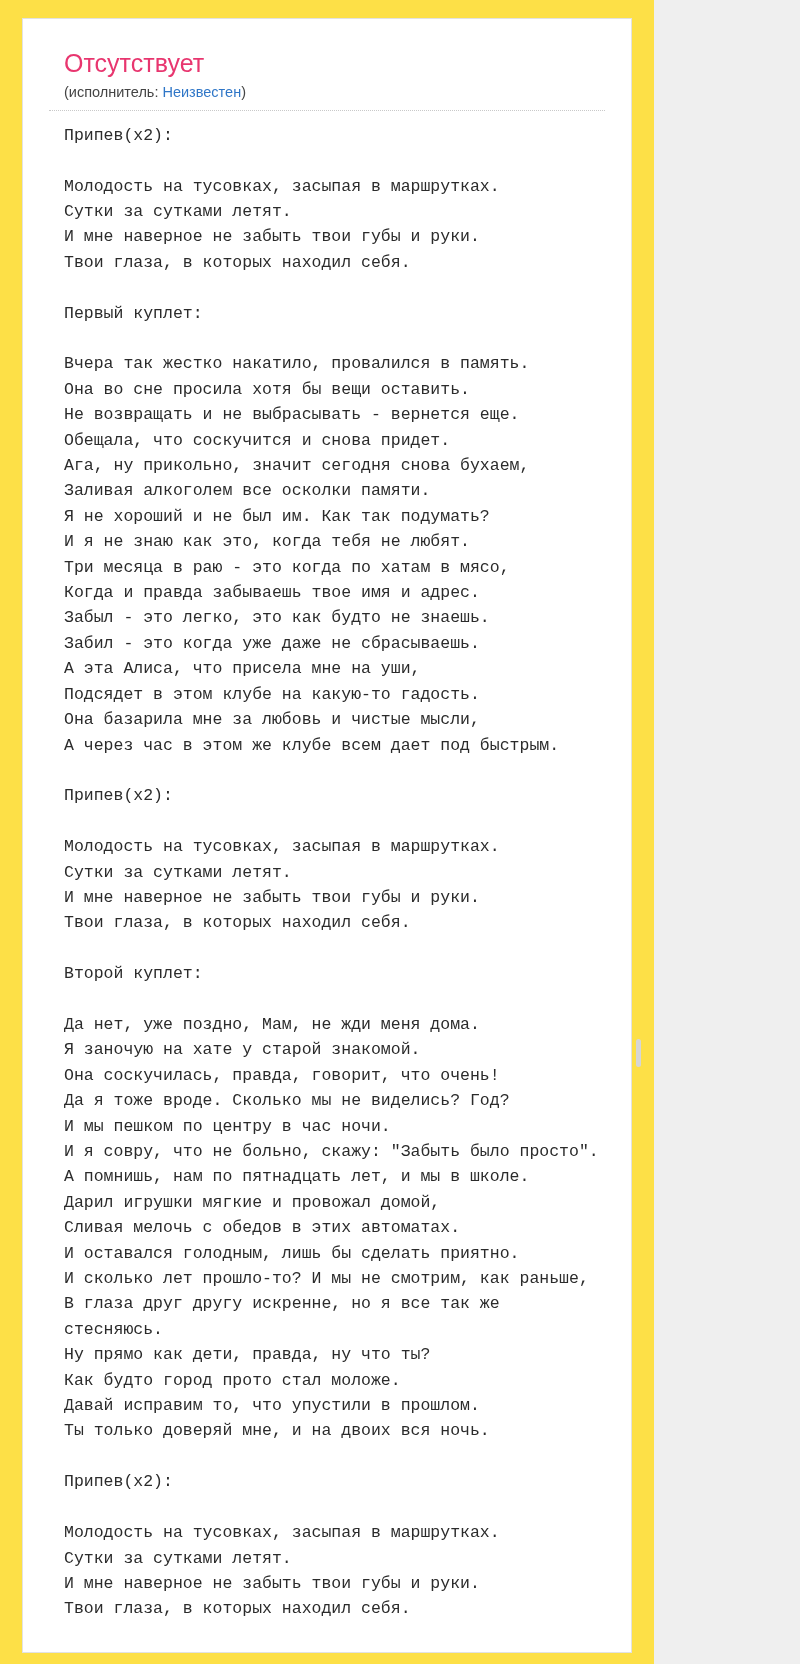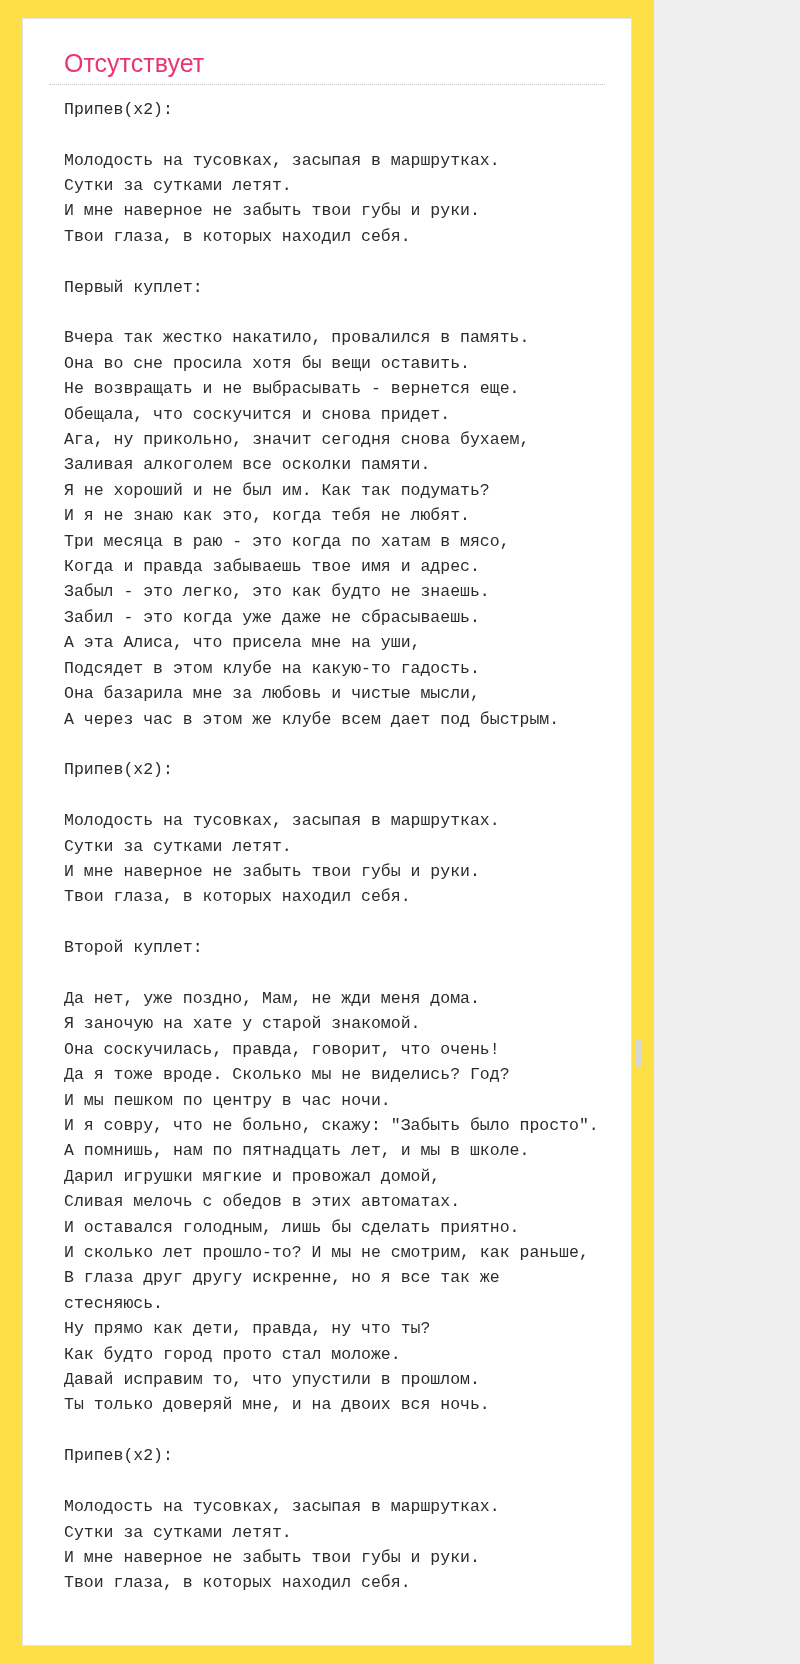--- a/index.html
+++ b/index.html
@@ -70,20 +70,24 @@
   }
 </style>
 </head>
 <body>
 
 <div class="page">
   <div class="card">
 
     <h1 class="song-title">Отсутствует</h1>
 
+    <div class="performer-line">
+      <span class="lbl">(исполнитель:</span>
+      <a href="#">Неизвестен</a><span>)</span>
+    </div>
 
     <hr class="divider">
 
     <div class="lyrics">Припев(х2):
 
 Молодость на тусовках, засыпая в маршрутках.
 Сутки за сутками летят.
 И мне наверное не забыть твои губы и руки.
 Твои глаза, в которых находил себя.
 

